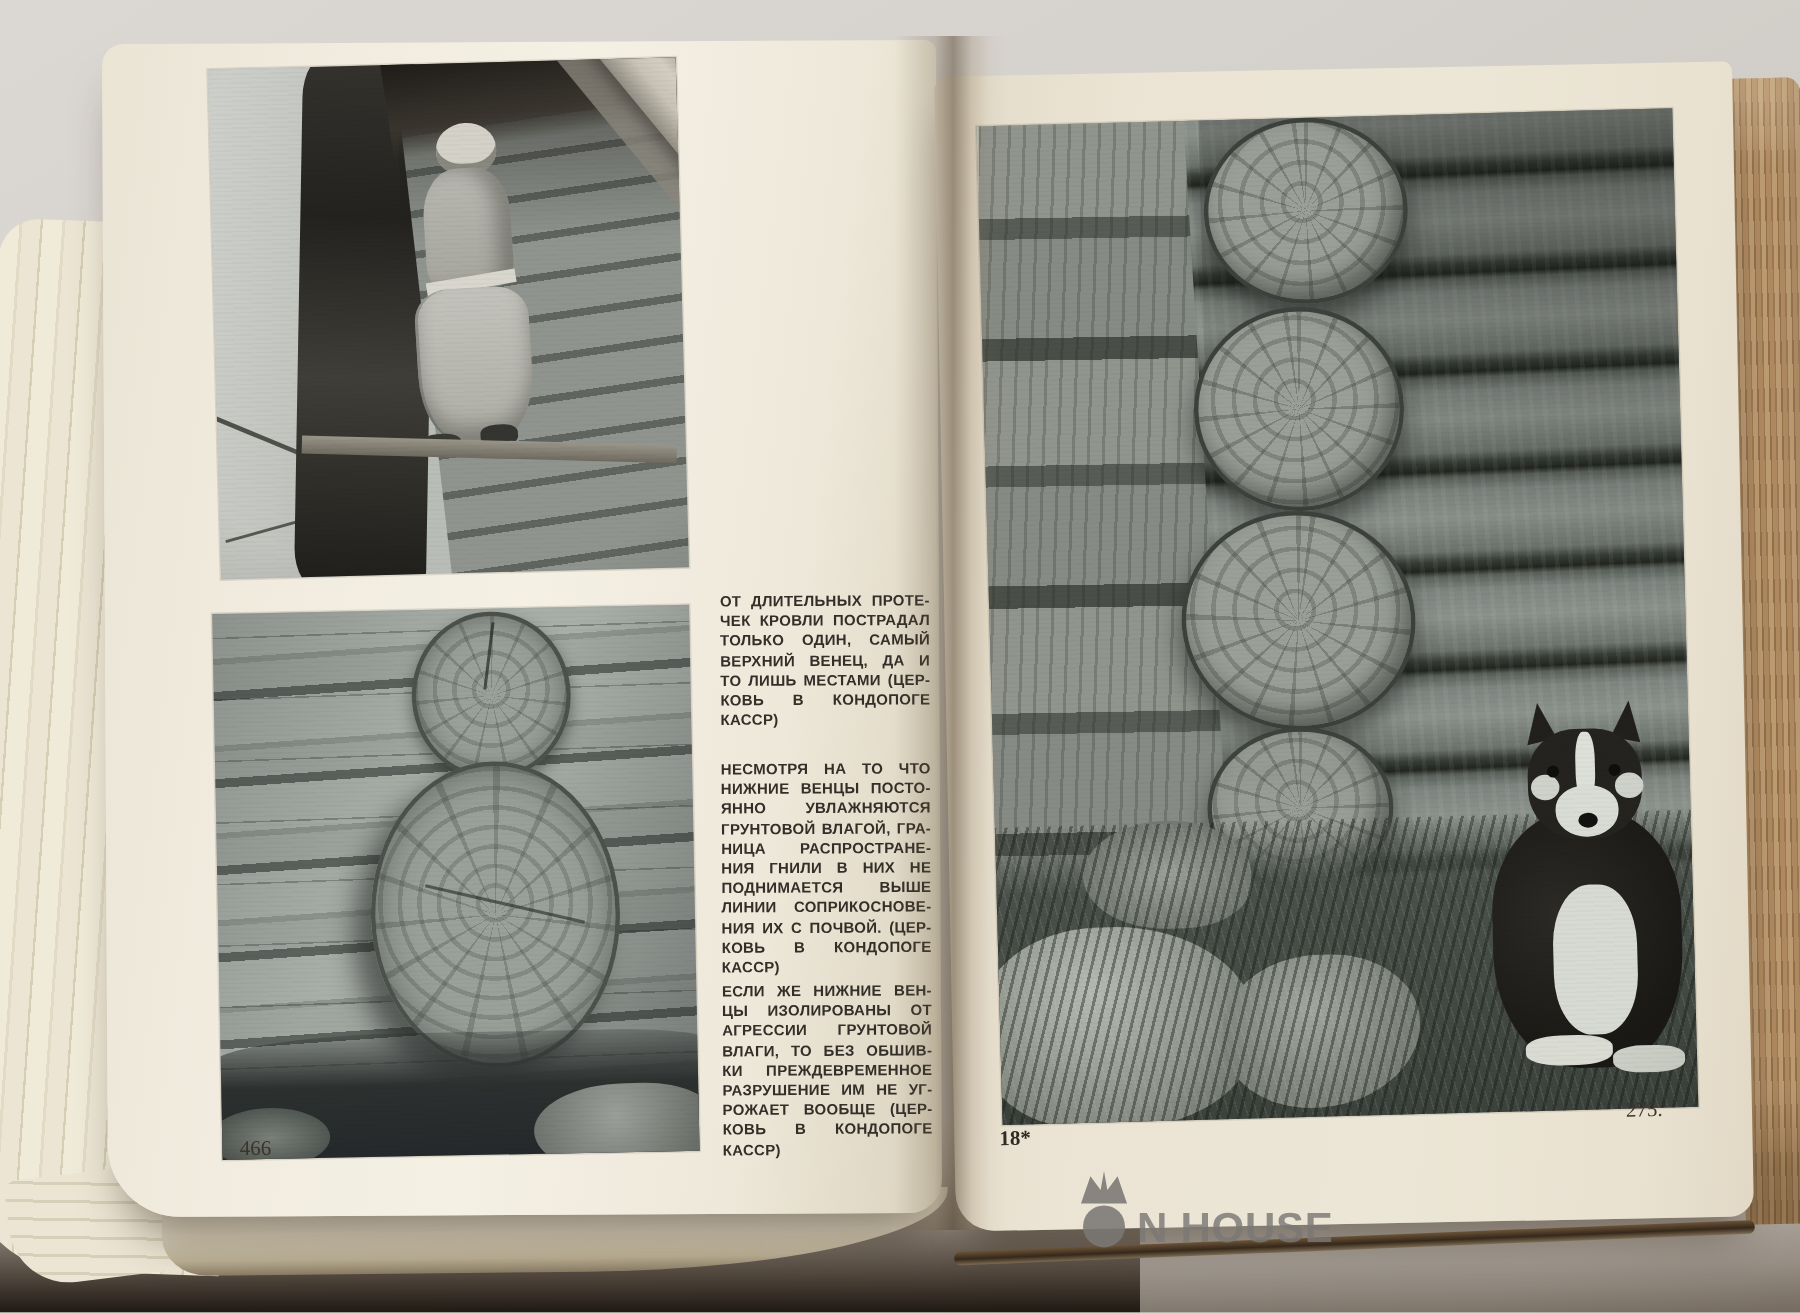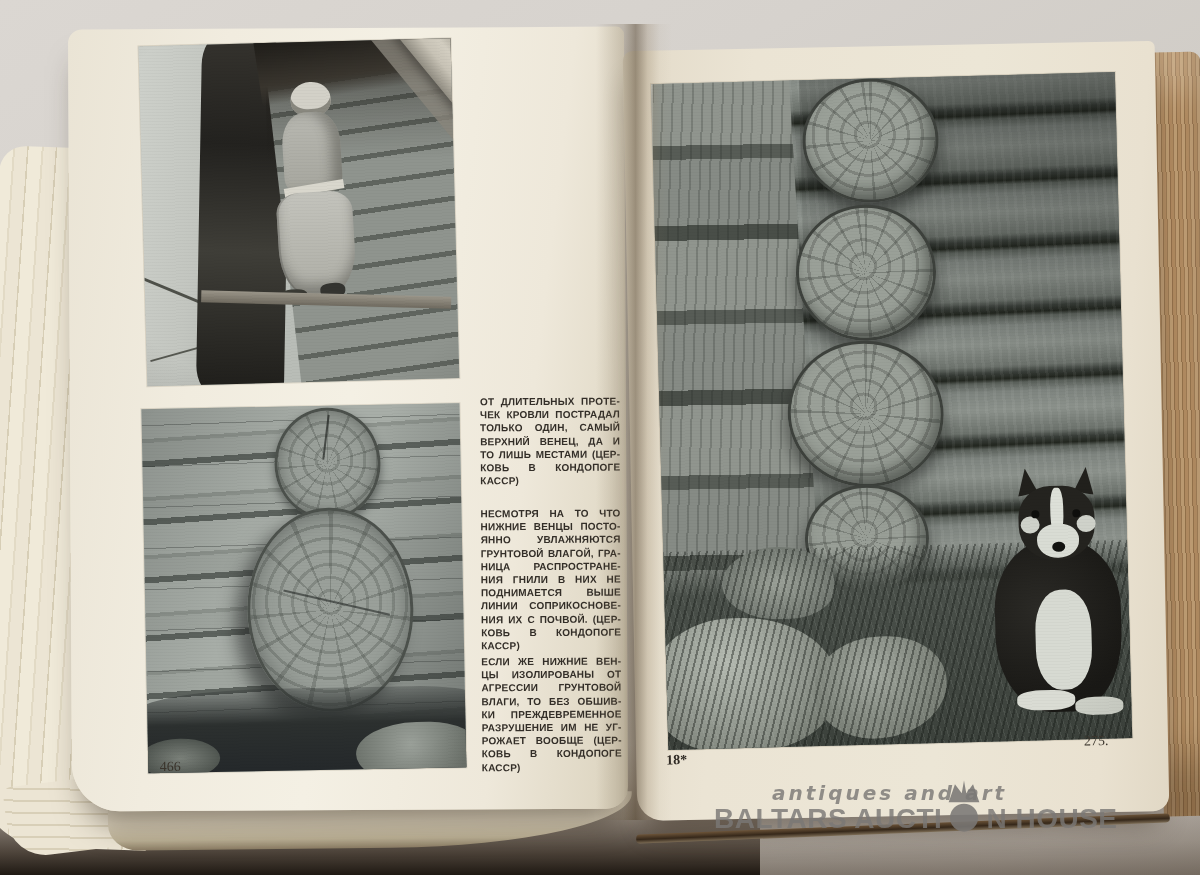--- a/index.html
+++ b/index.html
@@ -312,23 +312,21 @@
       <div class="vignette"></div>
     </div>
 
     <div class="sig-mark">18*</div>
     <div class="folio folio-right">275.</div>
   </div>
 
   <div class="gutter"></div>
   <div class="edge-line-right"></div>
 
-  <div class="wm wm-script">antiques and art</div>
   <div class="wm wm-title">
-    <span>BALTARS AUCTI</span>
     <span class="wm-crown">
       <svg viewBox="0 0 44 62" xmlns="http://www.w3.org/2000/svg">
         <path d="M5 28 L12 8 L19.5 18 L22 4 L24.5 18 L32 8 L39 28 Z"></path>
         <circle cx="22" cy="45" r="15.5"></circle>
       </svg>
     </span>
     <span>N HOUSE</span>
   </div>
 
 </div>

